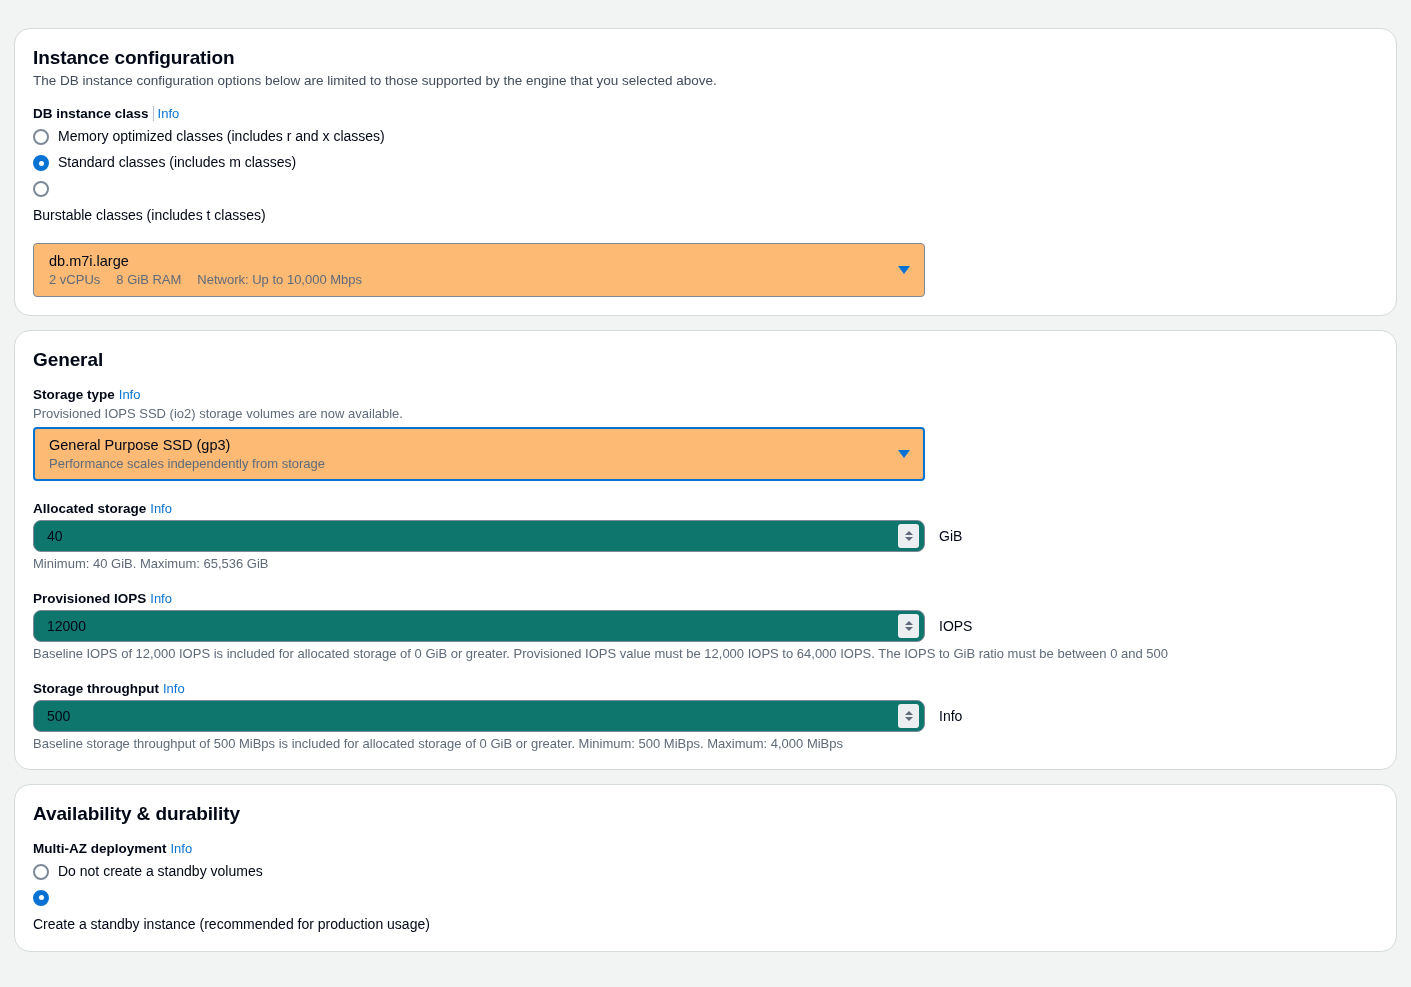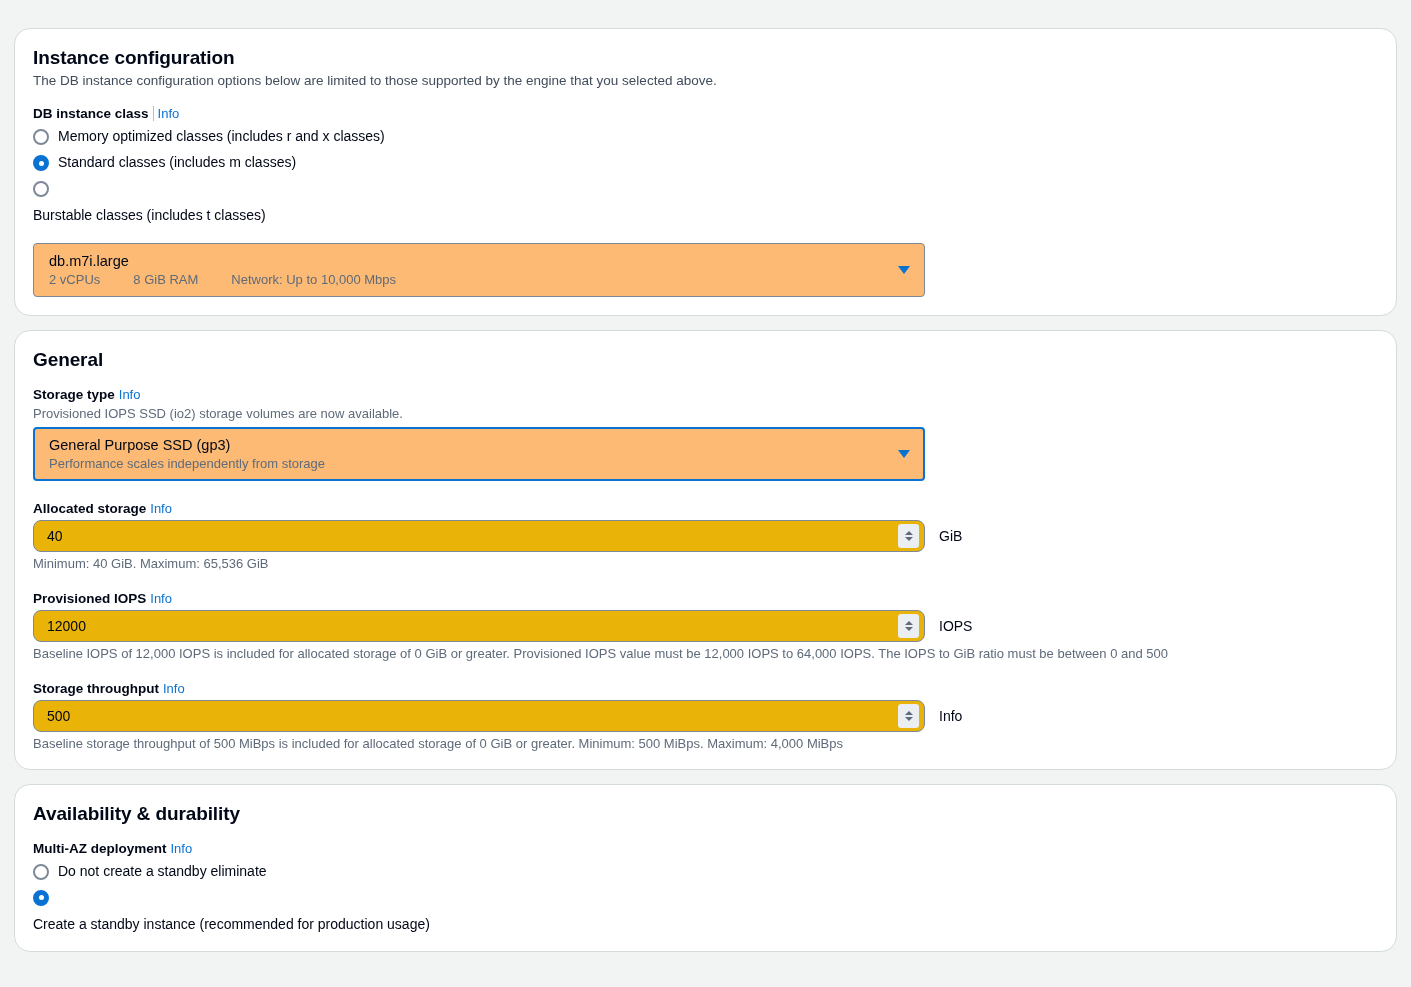--- a/index.html
+++ b/index.html
@@ -138,21 +138,21 @@
   }
   .select-text { display: flex; flex-direction: column; gap: 3px; }
   .select-primary {
     font-size: 14.5px;
     color: #000716;
   }
   .select-secondary {
     font-size: 13px;
     color: #5f6b7a;
     display: flex;
-    gap: 33px;
+    gap: 16px;
     text-align: center;
   }
   .caret {
     width: 0; height: 0;
     border-left: 6.5px solid transparent;
     border-right: 6.5px solid transparent;
     border-top: 8px solid #0972d3;
     flex: 0 0 auto;
     margin-left: 12px;
   }
@@ -161,21 +161,21 @@
   .input-row {
     display: flex;
     align-items: center;
     gap: 14px;
   }
   .num-input {
     width: 892px;
     height: 32px;
     border: 1px solid #7d8998;
     border-radius: 8px;
-    background: #eab308;
+    background: #0f766e;
     display: flex;
     align-items: center;
     justify-content: space-between;
     padding: 0 5px 0 13px;
   }
   .num-value {
     font-size: 14px;
     color: #000716;
     background: transparent;
     border: none;
@@ -342,21 +342,21 @@
 
     <div class="field-label-row">
       <span class="field-label">Multi-AZ deployment</span>
       <a class="info-link">Info</a>
     </div>
 
     <div class="radio-list">
       <div class="radio-row">
         <span class="radio-mark"></span>
         <span class="radio-body">
-          <span class="radio-label">Do not create a standby eliminate</span>
+          <span class="radio-label">Do not create a standby volumes</span>
         </span>
       </div>
       <div class="radio-row">
         <span class="radio-mark checked"></span>
         <span class="radio-body">
           <span class="radio-label">Create a standby instance (recommended for production usage)</span>
         </span>
       </div>
     </div>
   </section>

